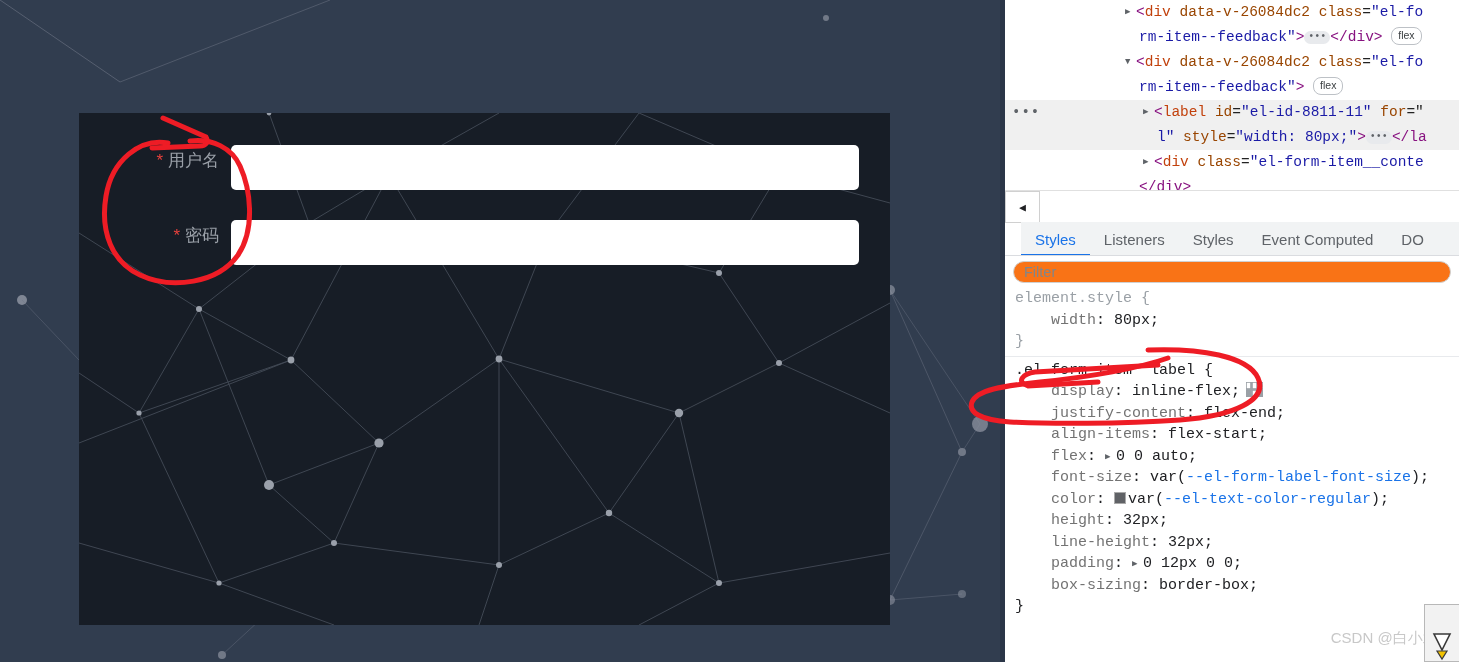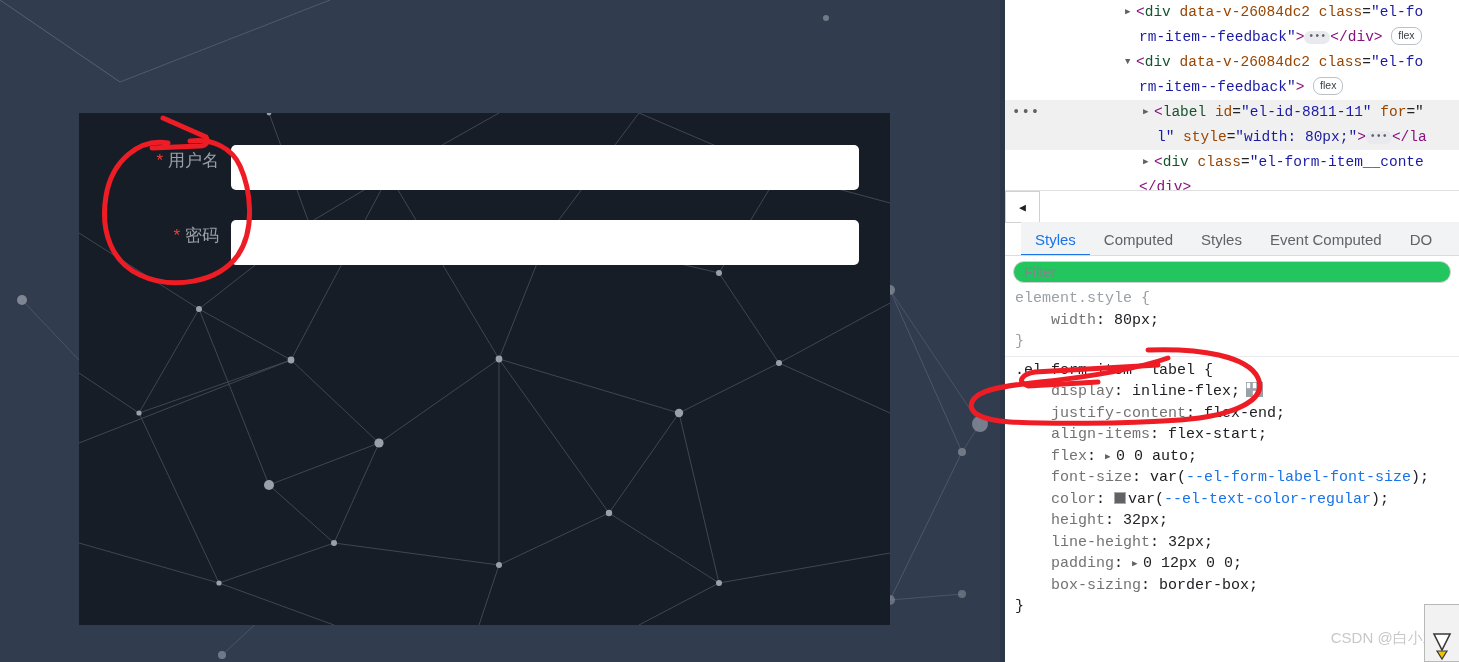--- a/index.html
+++ b/index.html
@@ -38,21 +38,21 @@
   .dt-gutter{position:absolute;left:1000px;top:0;width:5px;height:662px;background:#2b3648;}
   .dt-leftline{position:absolute;left:1005px;top:0;width:2px;height:662px;background:#2f3c52;}
 
   .dom-tree{position:absolute;left:0;top:0;width:454px;height:188px;
             background:#fff;font-size:14.5px;line-height:25px;
             white-space:pre;color:#222;}
   .dom-line{position:relative;height:25px;}
   .dom-line.sel{background:#f0f0f0;}
   .tri{display:inline-block;width:11px;color:#5f6368;font-size:9px;
        vertical-align:2px;}
-  .tagname{color:#14532d;}
+  .tagname{color:#c2410c;}
   .attr{color:#994500;}
   .val{color:#1a1aa6;}
   .punct{color:#881280;}
   .ellip{display:inline-block;background:#e8eaed;border-radius:8px;
          color:#5f6368;font-size:10px;line-height:9px;padding:1px 4px 3px;
          vertical-align:2px;}
   .flexbadge{display:inline-block;border:1px solid #bdc1c6;border-radius:8px;
              color:#3c4043;font-size:10.5px;line-height:13px;padding:1px 6px 2px;
              background:#fff;vertical-align:2px;
              font-family:"Liberation Sans",sans-serif;}
@@ -73,21 +73,21 @@
         font-family:"Liberation Sans",sans-serif;}
   .tab{display:flex;align-items:center;padding:0 14px;font-size:15px;
        color:#5f6368;cursor:pointer;white-space:nowrap;}
   .tab.active{color:#1a73e8;box-shadow:inset 0 -2px 0 #1a73e8;}
   .tabs-underline{position:absolute;left:0;top:255px;width:454px;height:1px;
                   background:#dadce0;}
 
   .filterbar{position:absolute;left:0;top:257px;width:454px;height:30px;
              background:#fff;display:flex;align-items:center;}
   .filter-input{margin-left:8px;width:438px;height:22px;border:1px solid #d0d0d0;
-                border-radius:11px;background:#22c55e;outline:none;
+                border-radius:11px;background:#f97316;outline:none;
                 padding:0 10px;font-size:14.5px;color:#3c4043;
                 font-family:"Liberation Sans",sans-serif;box-sizing:border-box;}
   .filter-input::placeholder{color:#80868b;}
 
   .styles-pane{position:absolute;left:0;top:288px;width:454px;height:374px;
                background:#fff;font-size:15px;line-height:21.5px;
                white-space:pre;overflow:hidden;}
   .st-line{height:21.5px;padding-left:10px;}
   .st-sel{color:#9aa0a6;}
   .st-sel-dark{color:#202124;}
@@ -228,21 +228,21 @@
     <div class="dom-tree" id="dom-tree"><div class="dom-line"><span style="display: inline-block; width: 120px;"></span><span class="tri">▶</span><span class="punct">&lt;</span><span class="tagname">div</span><span class=""> </span><span class="attr">data-v-26084dc2</span><span class=""> </span><span class="attr">class</span><span class="">=</span><span class="val">"el-fo</span></div><div class="dom-line"><span style="display: inline-block; width: 134px;"></span><span class="val">rm-item--feedback"</span><span class="punct">&gt;</span><span class="ellip">•••</span><span class="punct">&lt;/div&gt;</span> <span class="flexbadge">flex</span></div><div class="dom-line"><span style="display: inline-block; width: 120px;"></span><span class="tri">▼</span><span class="punct">&lt;</span><span class="tagname">div</span><span class=""> </span><span class="attr">data-v-26084dc2</span><span class=""> </span><span class="attr">class</span><span class="">=</span><span class="val">"el-fo</span></div><div class="dom-line"><span style="display: inline-block; width: 134px;"></span><span class="val">rm-item--feedback"</span><span class="punct">&gt;</span> <span class="flexbadge">flex</span></div><div class="dom-line sel"><span class="dots3">•••</span><span style="display: inline-block; width: 138px;"></span><span class="tri">▶</span><span class="punct">&lt;</span><span class="tagname">label</span><span class=""> </span><span class="attr">id</span><span class="">=</span><span class="val">"el-id-8811-11"</span><span class=""> </span><span class="attr">for</span><span class="">="</span></div><div class="dom-line sel"><span style="display: inline-block; width: 152px;"></span><span class="val">l"</span><span class=""> </span><span class="attr">style</span><span class="">=</span><span class="val">"width: 80px;"</span><span class="punct">&gt;</span><span class="ellip">•••</span><span class="punct">&lt;/la</span></div><div class="dom-line"><span style="display: inline-block; width: 138px;"></span><span class="tri">▶</span><span class="punct">&lt;</span><span class="tagname">div</span><span class=""> </span><span class="attr">class</span><span class="">=</span><span class="val">"el-form-item__conte</span></div><div class="dom-line"><span style="display: inline-block; width: 134px;"></span><span class="punct">&lt;/div&gt;</span></div></div>
 
     <div class="breadcrumb">
       <div class="bc-btn">
         <span>◀</span>
       </div>
     </div>
 
     <div class="tabs" id="dt-tabs">
         <div class="tab active">Styles</div>
-        <div class="tab">Computed</div>
+        <div class="tab">Listeners</div>
         <div class="tab">Styles</div>
         <div class="tab">Event Computed</div>
         <div class="tab">DO</div>
       </div>
     <div class="tabs-underline"></div>
 
     <div class="filterbar">
       <input class="filter-input" id="filter-input" placeholder="Filter" style="">
     </div>
 

